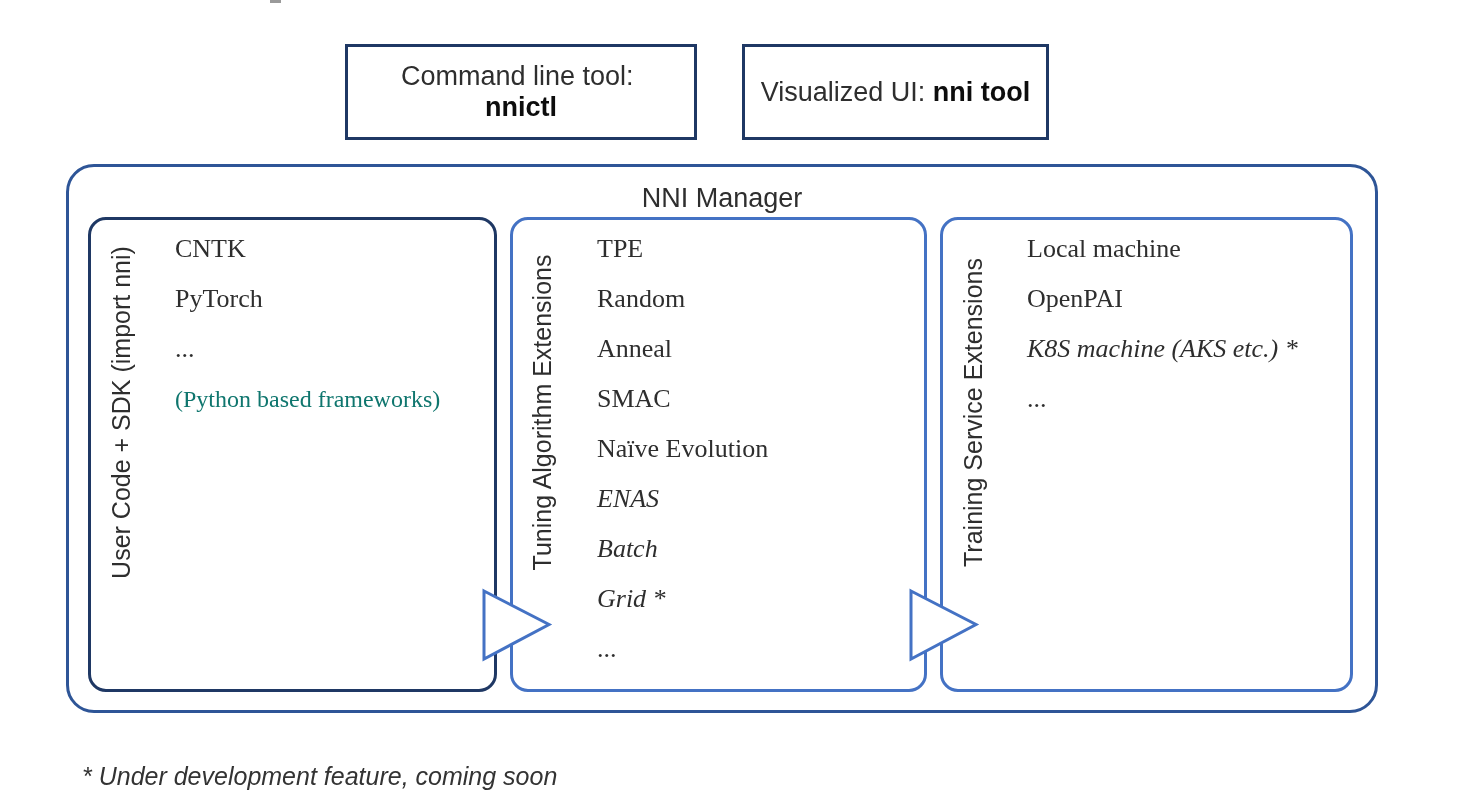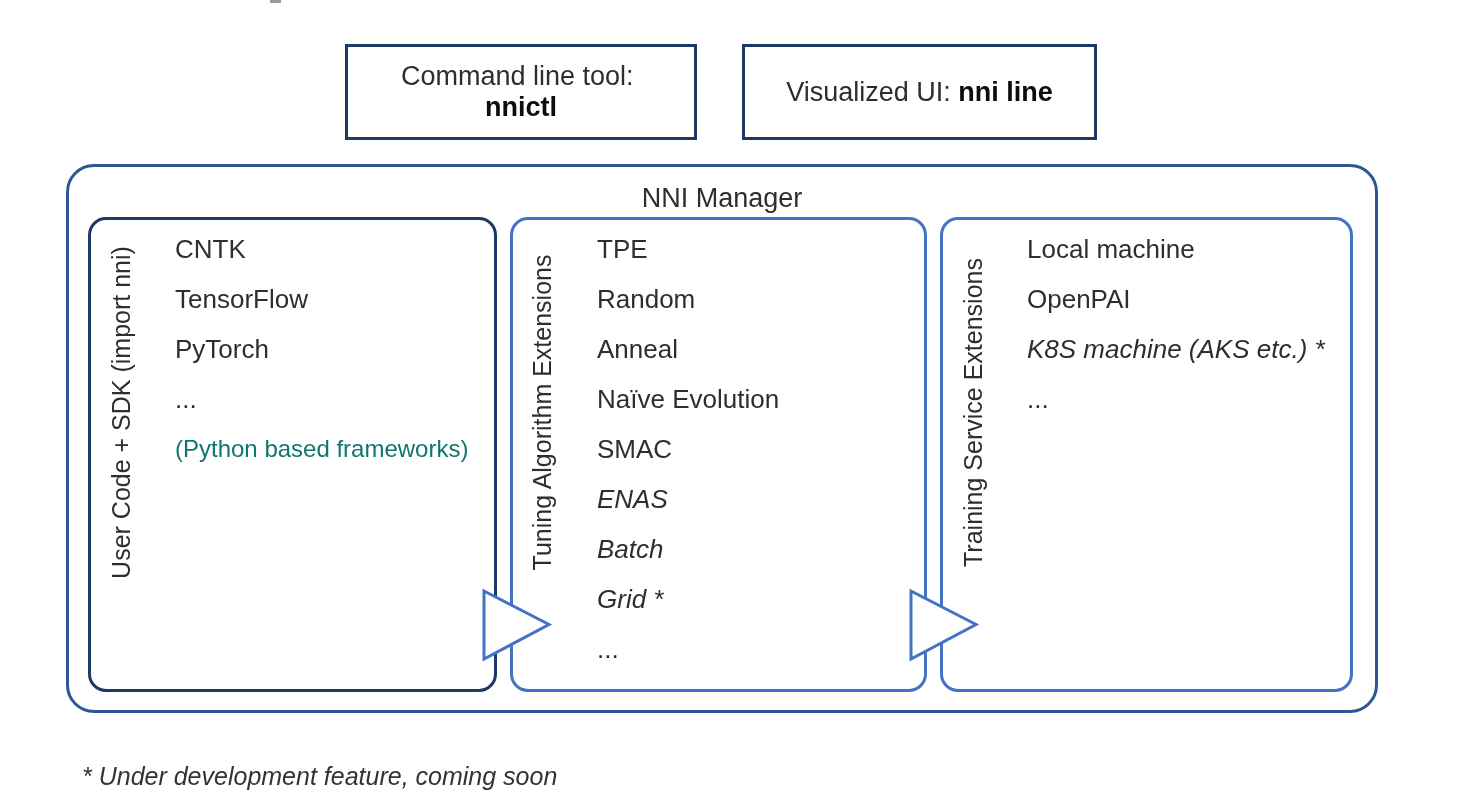--- a/index.html
+++ b/index.html
@@ -29,21 +29,21 @@
     align-items: center;
     justify-content: center;
     font-size: 27px;
     white-space: pre;
   }
   .top-box .bold {
     font-weight: 700;
     color: var(--text-bold, #0d0d0d);
   }
   #top-box-0 { left: 345px; width: 352px; flex-direction: column; }
-  #top-box-1 { left: 742px; width: 355px; }
+  #top-box-1 { left: 742px; width: 307px; }
 
   
   .outer-box {
     position: absolute;
     left: 66px;
     top: 164px;
     width: 1312px;
     height: 549px;
     border: 3px solid var(--outer-blue, #2e5597);
     border-radius: 28px;
@@ -90,20 +90,21 @@
     white-space: nowrap;
     font-size: 25px;
     color: var(--text, #2e2e2e);
   }
 
   .items {
     position: absolute;
     left: 84px;
     top: 4px;
     right: 8px;
+    font-family: Liberation Serif, serif;
   }
   .item {
     height: 50px;
     line-height: 50px;
     font-size: 26px;
     color: var(--text, #2e2e2e);
     white-space: nowrap;
   }
   .item.italic { font-style: italic; }
   .item.small  { font-size: 24px; color: #0f766e; }
@@ -143,49 +144,48 @@
 <body>
 
 <div class="canvas">
 
   <div class="artifact"></div>
 
   <div class="top-box" id="top-box-0">
     <span>Command line tool: </span><span class="bold">nnictl</span>
   </div>
   <div class="top-box" id="top-box-1">
-    <span>Visualized UI: </span><span class="bold">nni line</span>
+    <span>Visualized UI: </span><span class="bold">nni tool</span>
   </div>
 
   <div class="outer-box"></div>
   <div class="manager-title">NNI Manager</div>
 
   <div class="inner-box" id="col-0">
     <div class="side-strip">
       <span class="side-label">User Code + SDK (import nni)</span>
     </div>
     <div class="items">
         <div class="item">CNTK</div>
-        <div class="item">TensorFlow</div>
         <div class="item">PyTorch</div>
         <div class="item">...</div>
         <div class="item small">(Python based frameworks)</div>
       </div>
   </div>
 
   <div class="inner-box" id="col-1">
     <div class="side-strip">
       <span class="side-label">Tuning Algorithm Extensions</span>
     </div>
     <div class="items">
         <div class="item">TPE</div>
         <div class="item">Random</div>
         <div class="item">Anneal</div>
+        <div class="item">SMAC</div>
         <div class="item">Naïve Evolution</div>
-        <div class="item">SMAC</div>
         <div class="item italic">ENAS</div>
         <div class="item italic">Batch</div>
         <div class="item italic">Grid *</div>
         <div class="item">...</div>
       </div>
   </div>
 
   <div class="inner-box" id="col-2">
     <div class="side-strip">
       <span class="side-label">Training Service Extensions</span>

